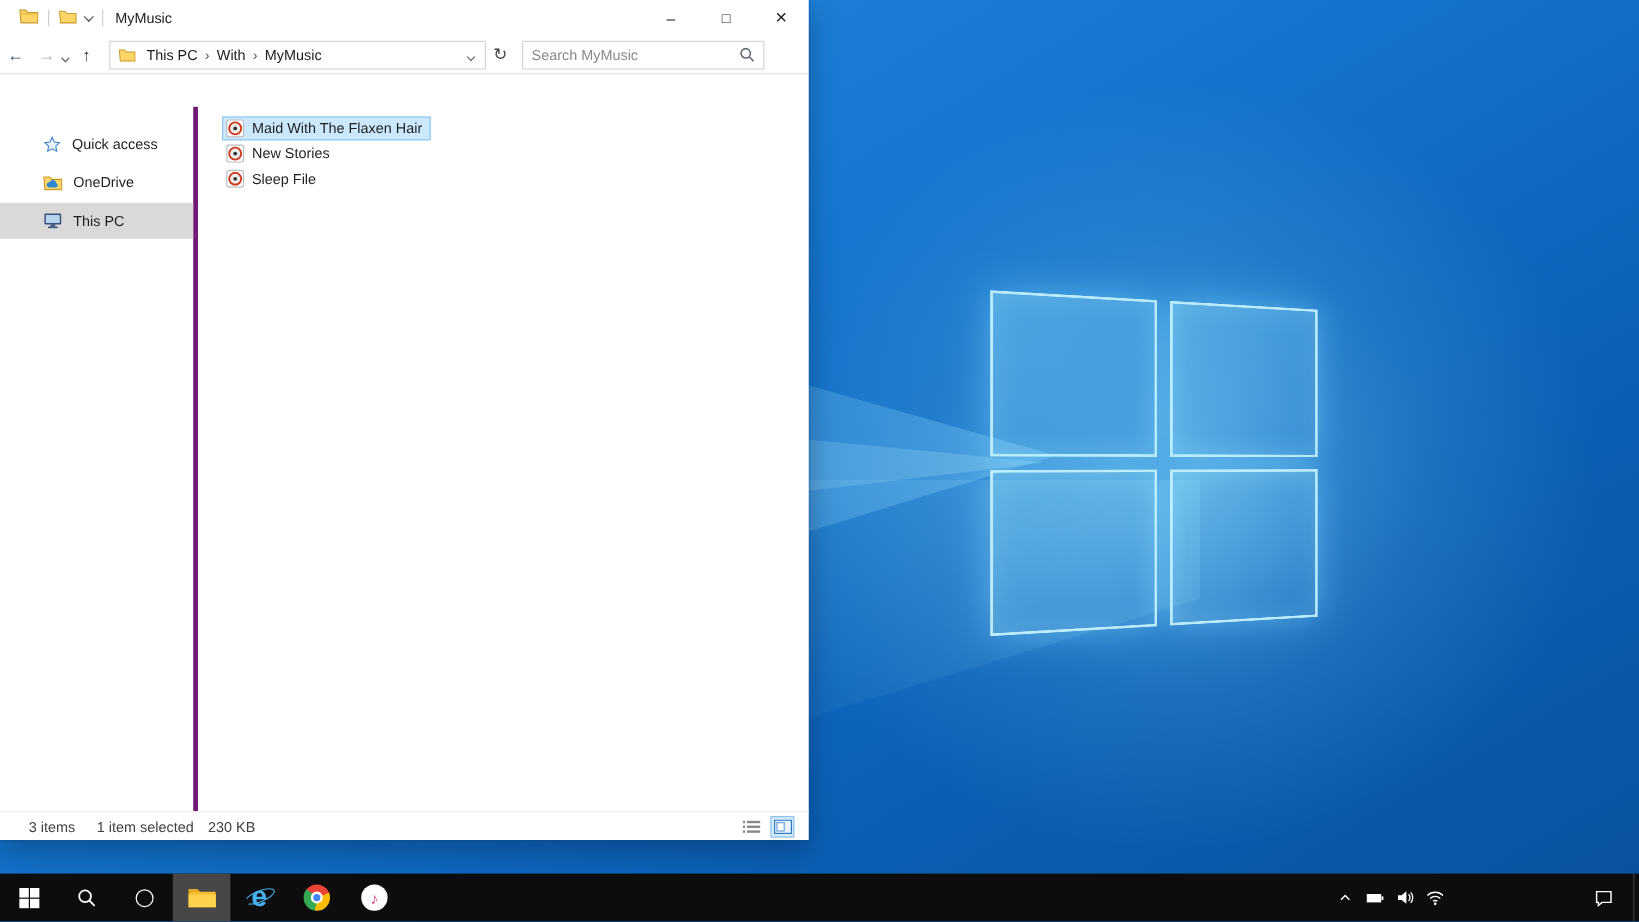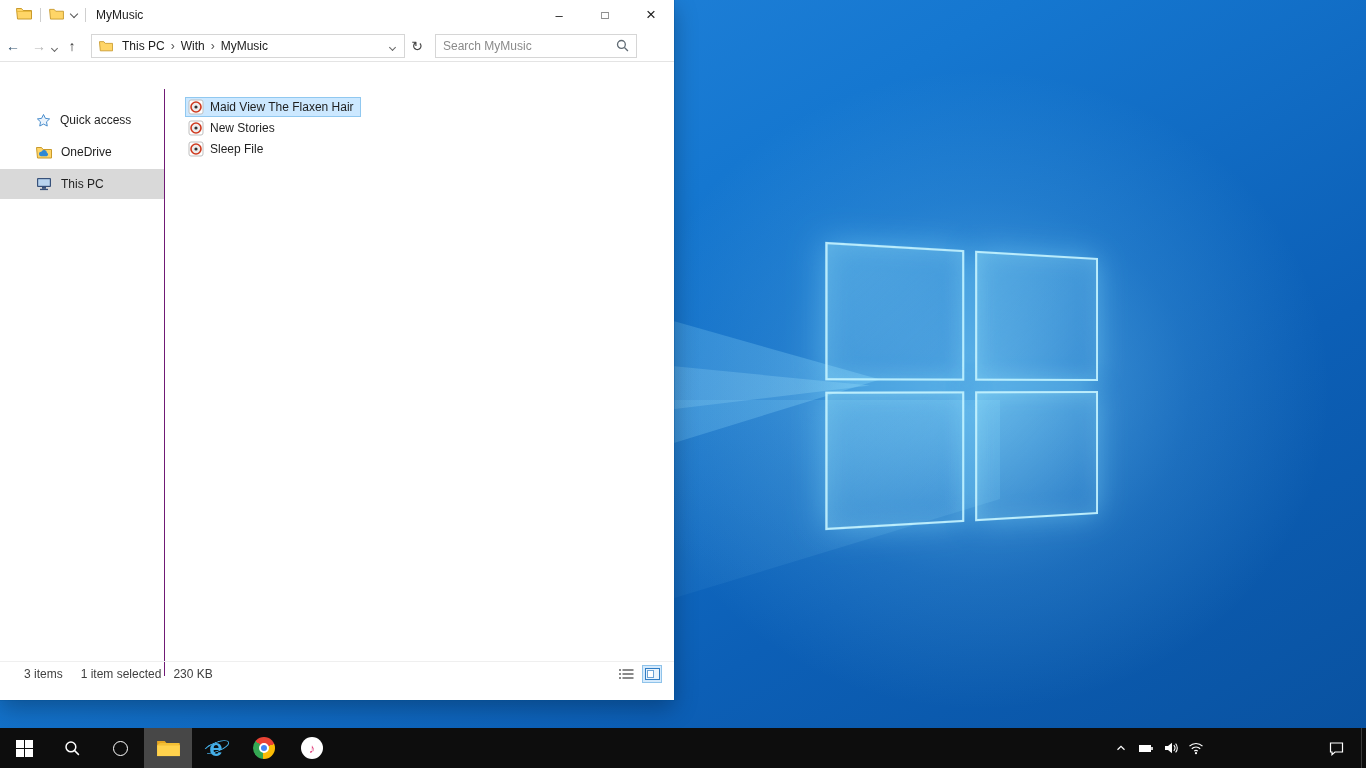--- a/index.html
+++ b/index.html
@@ -71,31 +71,31 @@
   .addr-drop { padding:0 4px; }
   .addr-drop .chev { border-color:#666; width:5px; height:5px; }
   .refreshbtn { width:24px; text-align:center; color:#444; font-size:14px; }
   .searchbox { margin-left:6px; width:202px; height:24px; border:1px solid #d6d6d6; background:#fff;
     display:flex; align-items:center; }
   .searchbox input { flex:1; border:0; outline:0; padding:0 7px; font:inherit; color:#333; background:transparent; }
   .searchbox input::placeholder { color:#8a8a8a; }
   .searchbox .mag { margin-right:7px; display:flex; }
 
   .main { position:absolute; top:89px; bottom:24px; left:0; right:0; display:flex; }
-  .sidebar { width:165px; border-right:1px solid #701a75; padding-top:16px; flex:0 0 165px;text-align:center; }
+  .sidebar { width:165px; border-right:4px solid #701a75; padding-top:16px; flex:0 0 165px;text-align:center; }
   .sideitem { height:30px; margin-bottom:2px; display:flex; align-items:center; gap:9px; padding-left:36px; }
   .sideitem.selected { background:#d9d9d9; }
   .sideitem svg { flex:0 0 auto; }
   .files { flex:1; padding:8px 0 0 20px; }
   .filerow { display:flex; align-items:center; gap:6px; height:20px; margin-bottom:1px;
     padding:0 6px 0 2px; border:1px solid transparent; width:max-content; }
   .filerow.selected { background:#cce8ff; border-color:#90c8f0; }
   .filerow span { white-space:nowrap; }
 
-  .statusbar { position:absolute; bottom:15px; left:0; right:0; height:24px; border-top:1px solid #efefef;
+  .statusbar { position:absolute; bottom:0; left:0; right:0; height:24px; border-top:1px solid #efefef;
     display:flex; align-items:center; color:#3f3f3f; }
   .st-count { margin-left:24px; }
   .st-sel { margin-left:18px; }
   .st-size { margin-left:12px; }
   .viewbtns { position:absolute; right:12px; display:flex; gap:6px; }
   .viewbtn { width:20px; height:18px; display:flex; align-items:center; justify-content:center;
     border:1px solid transparent; }
   .viewbtn.selected { background:#d5eafc; border-color:#8fc3ea; }
 
   
@@ -224,21 +224,21 @@
       </div>
     </div>
 
     <div class="files">
       <div class="filerow selected">
         <svg width="16" height="16" viewBox="0 0 16 16">
             <rect x="1" y="1" width="14" height="14" rx="2" fill="#fff" stroke="#bfbfbf"></rect>
             <circle cx="8" cy="8" r="5" fill="#ededed" stroke="#cf3a1f" stroke-width="1.6"></circle>
             <circle cx="8" cy="8" r="1.6" fill="#333"></circle>
           </svg>
-        <span>Maid View The Flaxen Hair</span>
+        <span>Maid With The Flaxen Hair</span>
       </div>
       <div class="filerow">
         <svg width="16" height="16" viewBox="0 0 16 16">
             <rect x="1" y="1" width="14" height="14" rx="2" fill="#fff" stroke="#bfbfbf"></rect>
             <circle cx="8" cy="8" r="5" fill="#ededed" stroke="#cf3a1f" stroke-width="1.6"></circle>
             <circle cx="8" cy="8" r="1.6" fill="#333"></circle>
           </svg>
         <span>New Stories</span>
       </div>
       <div class="filerow">

